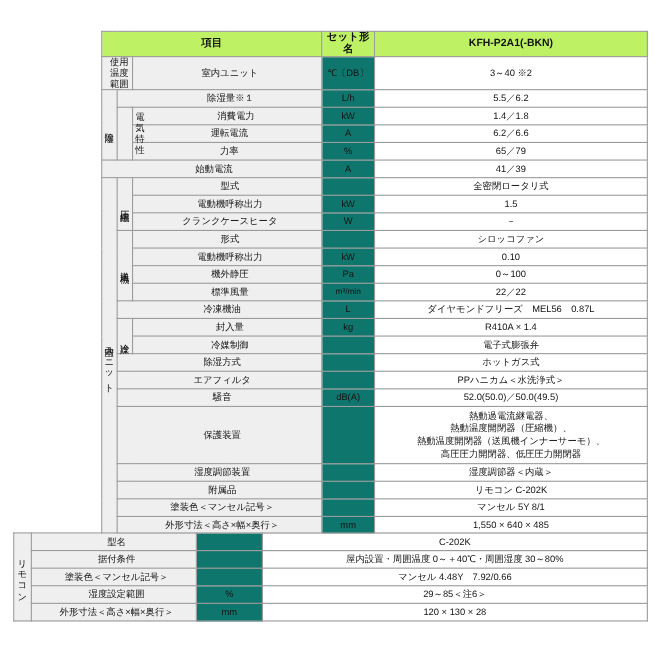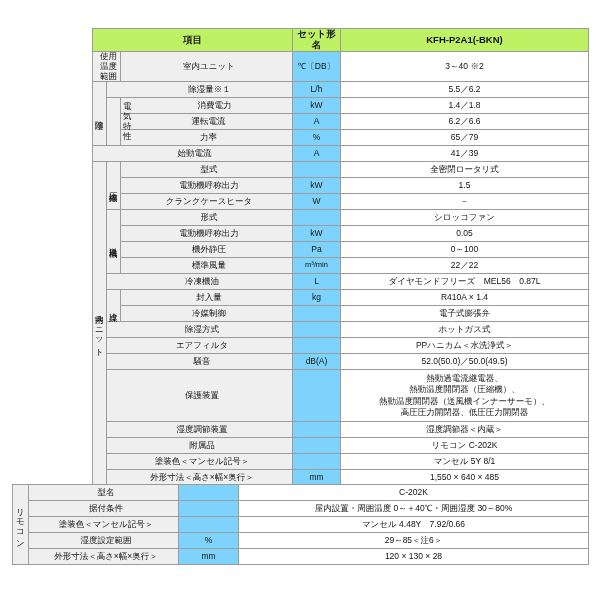--- a/index.html
+++ b/index.html
@@ -57,21 +57,21 @@
     font-size: 8.5px;
   }
   .vert span {
     writing-mode: vertical-rl;
     text-orientation: upright;
     display: inline-block;
     letter-spacing: 1px;
     line-height: 1;
   }
   .unit {
-    background: #7dd3fc;
+    background: #0f766e;
     text-align: center;
   }
   .val {
   }
   .multi {
     line-height: 1.35;
     padding: 2px 0;
   }
   
   #main-table {
@@ -167,21 +167,21 @@
 
       <tr>
         <td class="lblc" rowspan="4"><span style="writing-mode:vertical-rl;text-orientation:upright;line-height:1;letter-spacing:1px">送風機</span></td>
         <td class="lbl" colspan="2">形式</td>
         <td class="unit"></td>
         <td class="val">シロッコファン</td>
       </tr>
       <tr>
         <td class="lbl" colspan="2">電動機呼称出力</td>
         <td class="unit">kW</td>
-        <td class="val">0.05</td>
+        <td class="val">0.10</td>
       </tr>
       <tr>
         <td class="lbl" colspan="2">機外静圧</td>
         <td class="unit">Pa</td>
         <td class="val">0～100</td>
       </tr>
       <tr>
         <td class="lbl" colspan="2">標準風量</td>
         <td class="unit small">m³/min</td>
         <td class="val">22／22</td>

